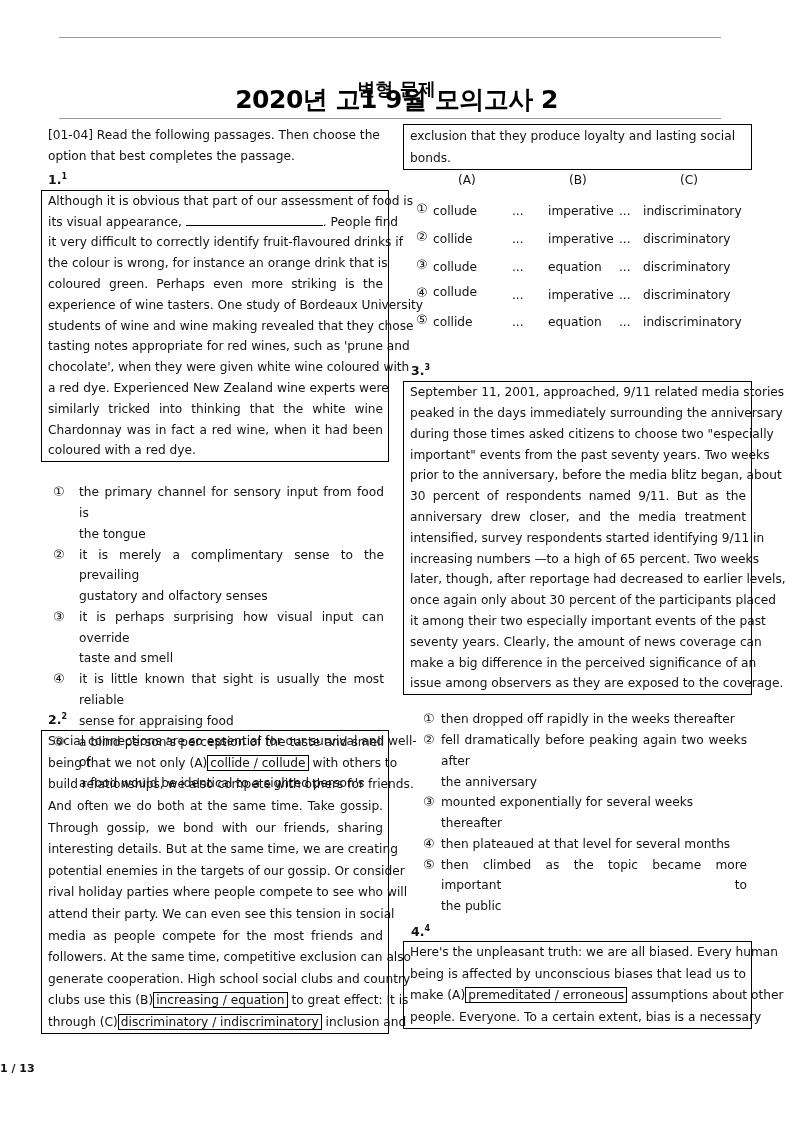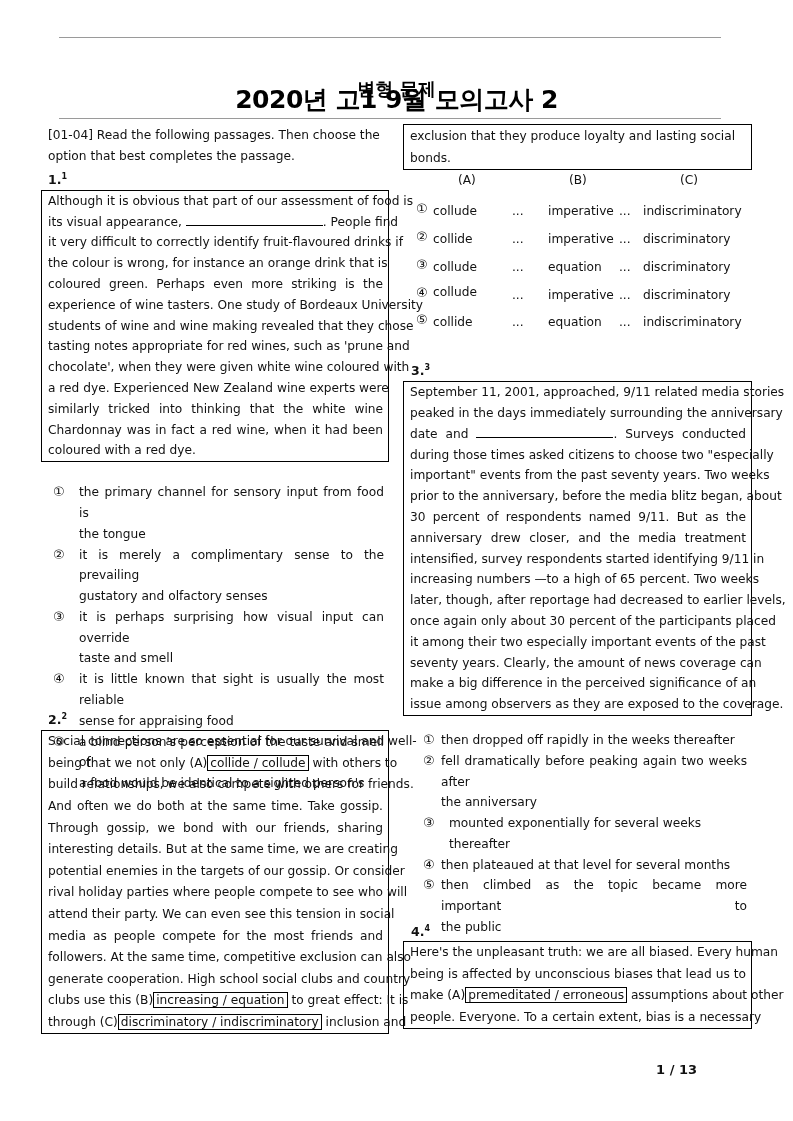--- a/index.html
+++ b/index.html
@@ -18,22 +18,22 @@
              line-height:20.8px; font-size:12.2px; }
   .passage .ln { display:block; text-align:justify; text-align-last:justify; white-space:nowrap; }
   .passage .ln.last { text-align-last:left; }
   .blank { display:inline-block; border-bottom:1px solid #000; height:13px; vertical-align:baseline; }
   .choicebox { border:1px solid #000; padding:0 2px; line-height:18px; }
   .opts { list-style:none; margin:0; padding:0; }
   .opt { position:relative; padding-left:38px; line-height:20.8px; font-size:12.2px; }
   .opt .mk { position:absolute; left:12px; top:0; font-size:13px; }
   .abc { position:absolute; font-size:12.2px; }
   .abc .hdr, .abc .row span { position:absolute; white-space:nowrap; }
-  .pagenum { position:absolute; top:1062px; left:0; width:697px; text-align:right;
-             font-weight:bold; font-size:13px; }
+  .pagenum { position:absolute; top:1062px; left:0; width:697px; text-align:left;
+             font-weight:bold; font-size:11px; }
 </style>
 </head>
 <body>
 
 <div class="rule" style="top:37px;"></div>
 <div class="title t1">2020년 고1 9월 모의고사 2</div>
 <div class="title t2">변형 문제</div>
 <div class="rule" style="top:118px;"></div>
 
 <div class="col" style="left:41px; top:125px; width:348px;">
@@ -142,21 +142,20 @@
   </div>
 </div>
 
 <div class="col" style="left:403px; top:358px; width:350px;">
   <div class="qnum" style="padding-left:8px; line-height:20px;">
     <span>3.</span><sup>3</sup>
   </div>
   <div class="passage" style="width:336px;">
     <span class="ln">September 11, 2001, approached, 9/11 related media stories</span>
     <span class="ln">peaked in the days immediately surrounding the anniversary</span>
-    <span class="ln"><span>date and</span> <span class="blank" style="width:137px;"></span><span>. Surveys conducted</span></span>
     <span class="ln">during those times asked citizens to choose two "especially</span>
     <span class="ln">important" events from the past seventy years. Two weeks</span>
     <span class="ln">prior to the anniversary, before the media blitz began, about</span>
     <span class="ln">30 percent of respondents named 9/11. But as the</span>
     <span class="ln">anniversary drew closer, and the media treatment</span>
     <span class="ln">intensified, survey respondents started identifying 9/11 in</span>
     <span class="ln">increasing numbers —to a high of 65 percent. Two weeks</span>
     <span class="ln">later, though, after reportage had decreased to earlier levels,</span>
     <span class="ln">once again only about 30 percent of the participants placed</span>
     <span class="ln">it among their two especially important events of the past</span>
@@ -166,21 +165,21 @@
   </div>
 
   <ul class="opts" style="margin-top:14px; width:344px;">
     <li class="opt">
         <span class="mk" style="left:20px;">①</span>
         <span style="display:block;">then dropped off rapidly in the weeks thereafter</span>
       </li>
     <li class="opt"><span class="mk" style="left:20px;">②</span><span style="display:block;text-align:justify;text-align-last:justify;">fell dramatically before peaking again two weeks after</span><span>the anniversary</span></li>
     <li class="opt">
         <span class="mk" style="left:20px;">③</span>
-        <span style="display:block;margin-left:8px;">mounted exponentially for several weeks thereafter</span>
+        <span style="display:block;">mounted exponentially for several weeks thereafter</span>
       </li>
     <li class="opt">
         <span class="mk" style="left:20px;">④</span>
         <span style="display:block;">then plateaued at that level for several months</span>
       </li>
     <li class="opt"><span class="mk" style="left:20px;">⑤</span><span style="display:block;text-align:justify;text-align-last:justify;">then climbed as the topic became more important to</span><span>the public</span></li>
   </ul>
 </div>
 
 <div class="col" style="left:403px; top:920px; width:350px;">

